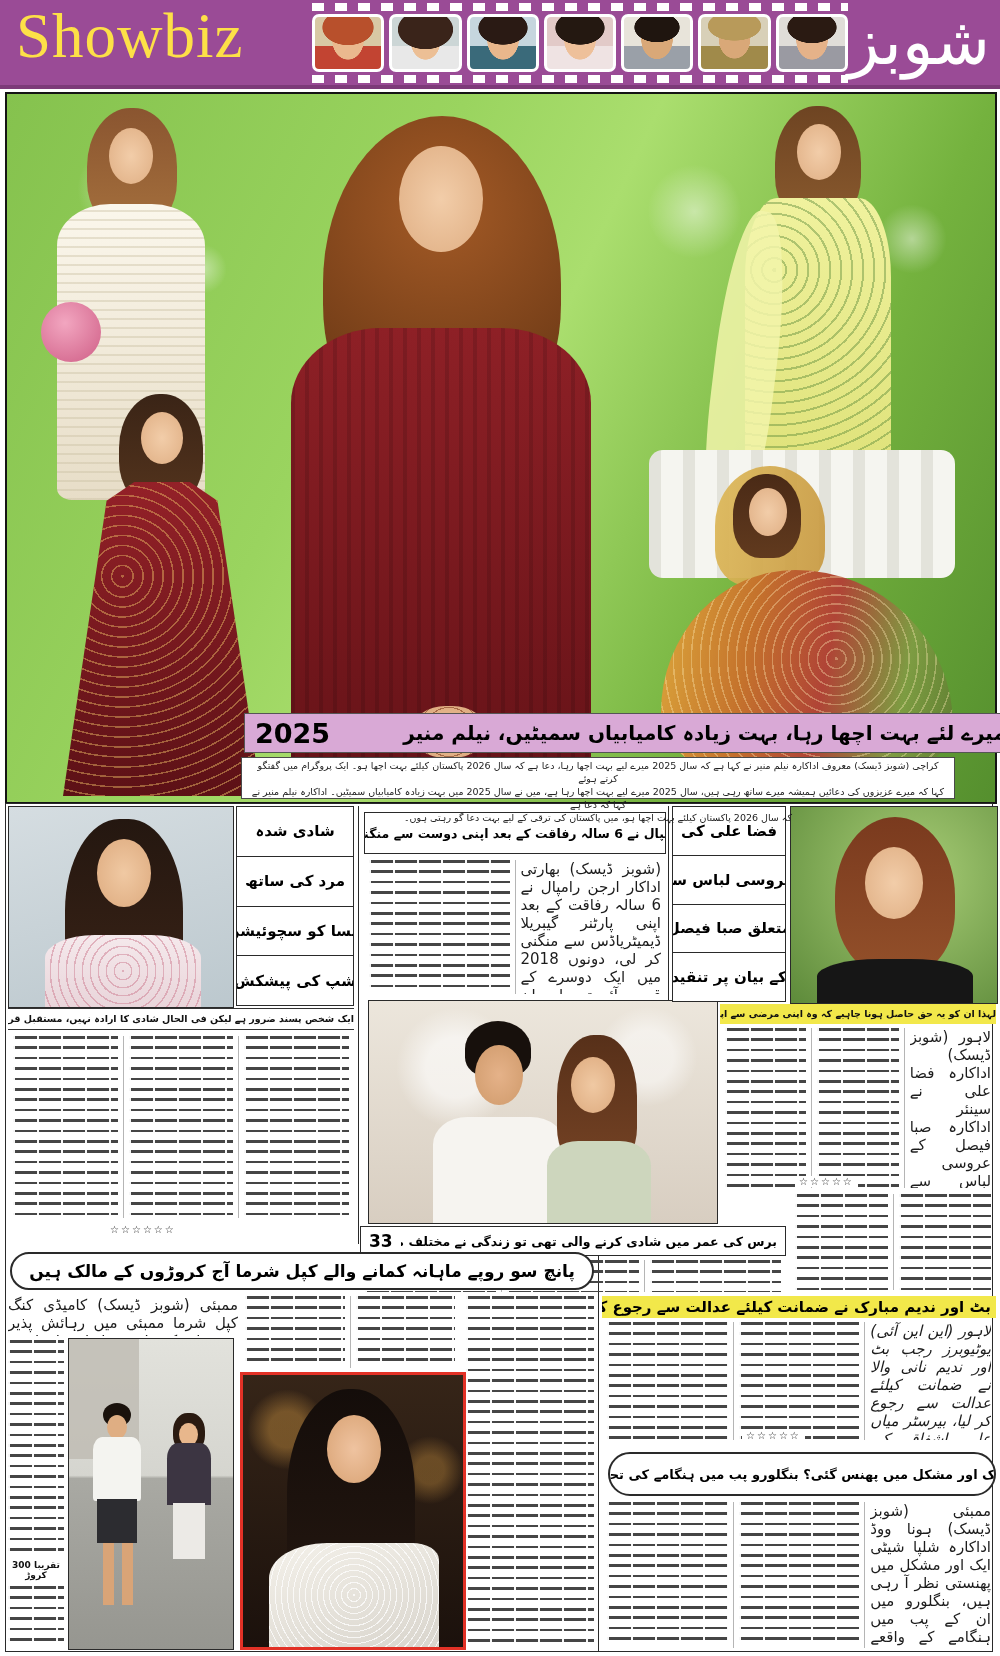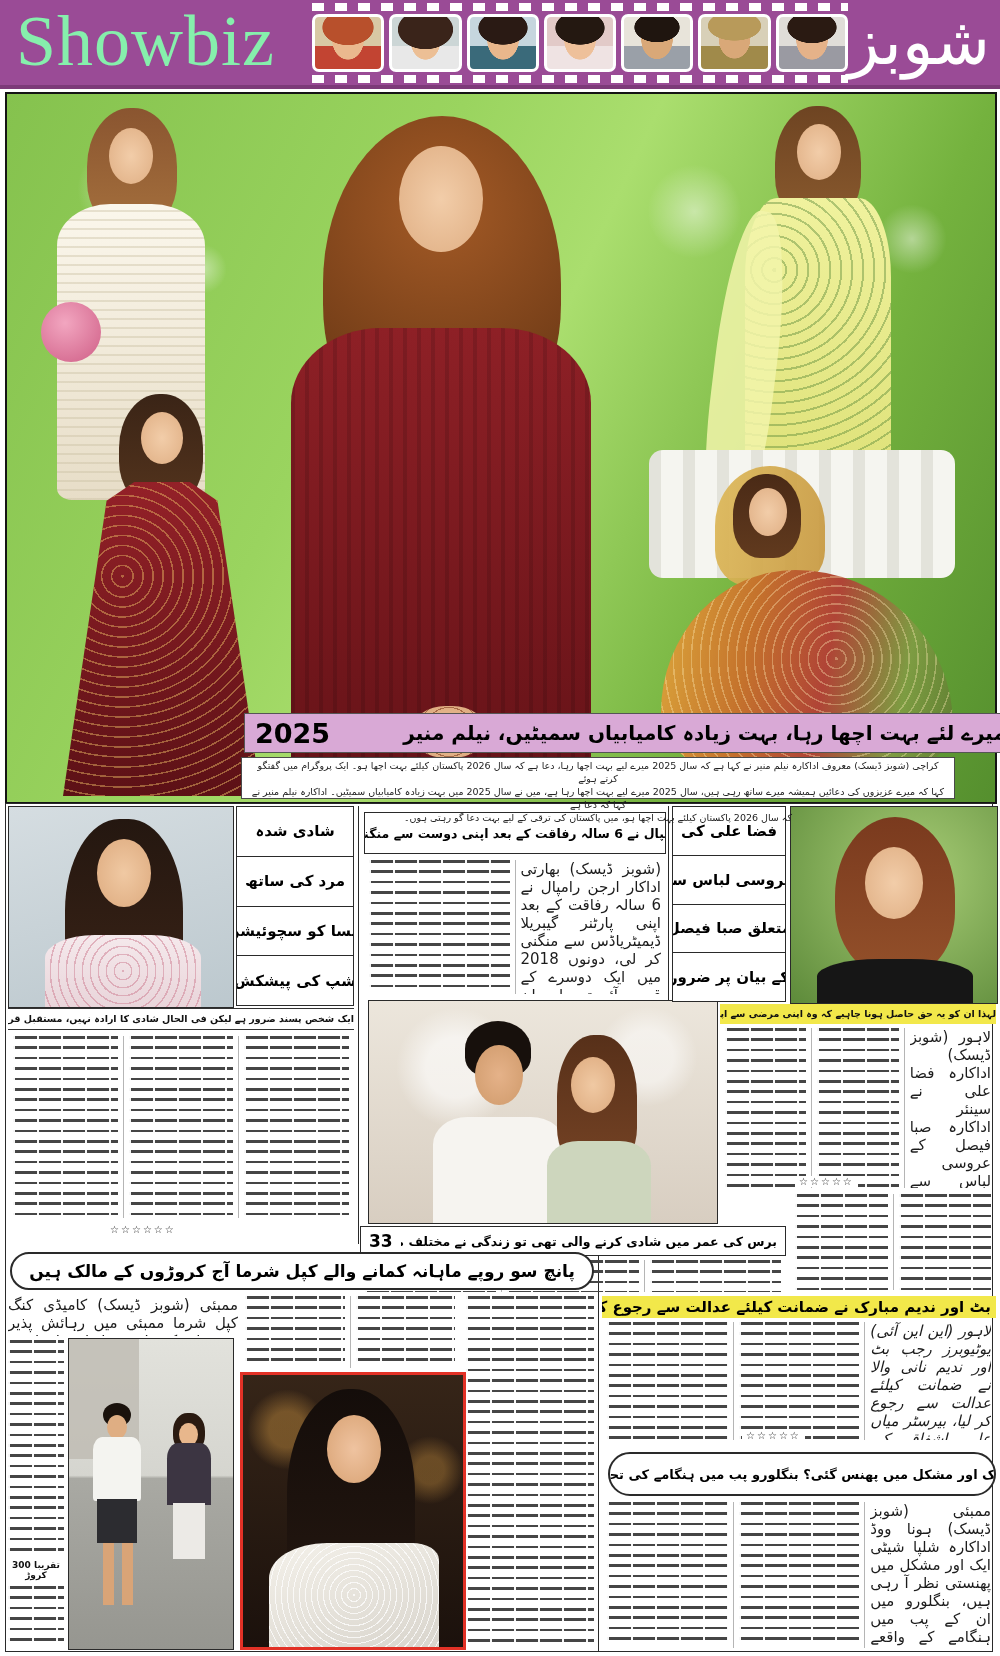--- a/index.html
+++ b/index.html
@@ -1,21 +1,21 @@
 <!DOCTYPE html>
 <html><head>
 <meta charset="utf-8">
 <style>
   html,body{margin:0;padding:0;background:#fff;}
   #page{position:relative;width:1000px;height:1656px;background:#fff;overflow:hidden;
         font-family:"DejaVu Sans",sans-serif;color:#111;}
   .abs{position:absolute;}
   
   .header{position:absolute;left:0;top:0;width:1000px;height:85px;background:#9a4b96;border-bottom:4px solid #7d3a79;}
-  .brand-en{position:absolute;left:16px;top:0px;font-family:"Liberation Serif",serif;font-size:72px;color:#86efac;letter-spacing:1px;}
+  .brand-en{position:absolute;left:16px;top:0px;font-family:"Liberation Serif",serif;font-size:63px;color:#fde047;letter-spacing:1px;}
   .brand-ur{position:absolute;right:10px;top:4px;font-size:65px;font-weight:normal;color:#fff;direction:rtl;}
   .filmstrip{position:absolute;left:312px;top:3px;width:536px;height:80px;}
   .dots{height:8px;background:repeating-linear-gradient(90deg,#fff 0 12px,rgba(0,0,0,0) 12px 23px);}
   .thumbs{display:flex;gap:5px;height:58px;margin:3px 0;}
   .thumb{flex:1;border:3px solid #fff;border-radius:7px;}
   .t1{background:radial-gradient(ellipse 26px 18px at 50% 20%,#b8502c 97%,rgba(0,0,0,0)),radial-gradient(ellipse 16px 20px at 50% 44%,#eab88e 97%,rgba(0,0,0,0)),linear-gradient(180deg,#d8c8a4 55%,#c24432 56%);}
   .t2{background:radial-gradient(ellipse 28px 20px at 50% 24%,#3a241a 97%,rgba(0,0,0,0)),radial-gradient(ellipse 15px 19px at 50% 46%,#ecbf95 97%,rgba(0,0,0,0)),linear-gradient(180deg,#ccd6d6 55%,#e8e8e8 56%);}
   .t3{background:radial-gradient(ellipse 25px 17px at 50% 21%,#2a1a14 97%,rgba(0,0,0,0)),radial-gradient(ellipse 16px 20px at 50% 44%,#e9b78c 97%,rgba(0,0,0,0)),linear-gradient(180deg,#c6d6de 55%,#3a6a7a 56%);}
   .t4{background:radial-gradient(ellipse 25px 17px at 50% 21%,#241811 97%,rgba(0,0,0,0)),radial-gradient(ellipse 16px 20px at 50% 44%,#eec09a 97%,rgba(0,0,0,0)),linear-gradient(180deg,#e2cac8 55%,#efe3e3 56%);}
   .t5{background:radial-gradient(ellipse 23px 15px at 50% 20%,#1f150f 97%,rgba(0,0,0,0)),radial-gradient(ellipse 16px 20px at 50% 43%,#d9a878 97%,rgba(0,0,0,0)),linear-gradient(180deg,#e8e4da 55%,#9aa0a8 56%);}
@@ -190,21 +190,21 @@
     <div class="part" style="left:64px;top:116px;width:132px;height:106px;background:#f6f4f0;border-radius:26% 26% 0 0;"></div>
     <div class="part" style="left:188px;top:34px;width:80px;height:132px;background:linear-gradient(#573019,#744224);border-radius:46% 46% 30% 30%;"></div>
     <div class="part" style="left:202px;top:56px;width:44px;height:56px;background:radial-gradient(#f0c9a3,#ddaa7e);border-radius:50%;"></div>
     <div class="part" style="left:178px;top:140px;width:104px;height:82px;background:#cdd6bd;border-radius:30% 30% 0 0;"></div>
   </div>
 
   <div class="stack" style="left:672px;top:806px;width:114px;height:196px;">
     <div>فضا علی کی</div>
     <div>عروسی لباس سے</div>
     <div>متعلق صبا فیصل</div>
-    <div>کے بیان پر ضرور</div>
+    <div>کے بیان پر تنقید</div>
   </div>
   <div class="ph" style="left:790px;top:806px;width:206px;height:196px;background:radial-gradient(circle at 60% 35%,#a8cd76,#5d8a3a);">
     <div class="part" style="left:44px;top:10px;width:120px;height:158px;background:linear-gradient(#7a3a1e,#93502a);border-radius:50% 50% 40% 44%;"></div>
     <div class="part" style="left:74px;top:40px;width:58px;height:72px;background:radial-gradient(#f2cda9,#dfae83);border-radius:50%;"></div>
     <div class="part" style="left:26px;top:152px;width:156px;height:44px;background:#161616;border-radius:40% 40% 0 0;"></div>
   </div>
   <div class="kicker k-yellow" style="left:720px;top:1004px;width:276px;height:20px;">لہذا ان کو یہ حق حاصل ہونا چاہیے کہ وہ اپنی مرضی سے اپنے لباس کا انتخاب کرے، فضا علی</div>
   <div class="cols" style="left:720px;top:1028px;width:276px;height:160px;">
     <div class="col">
         <div class="rtext">لاہور (شوبز ڈیسک) اداکارہ فضا علی نے سینئر اداکارہ صبا فیصل کے عروسی لباس سے متعلق بیان پر تنقید کی ہے۔</div>

